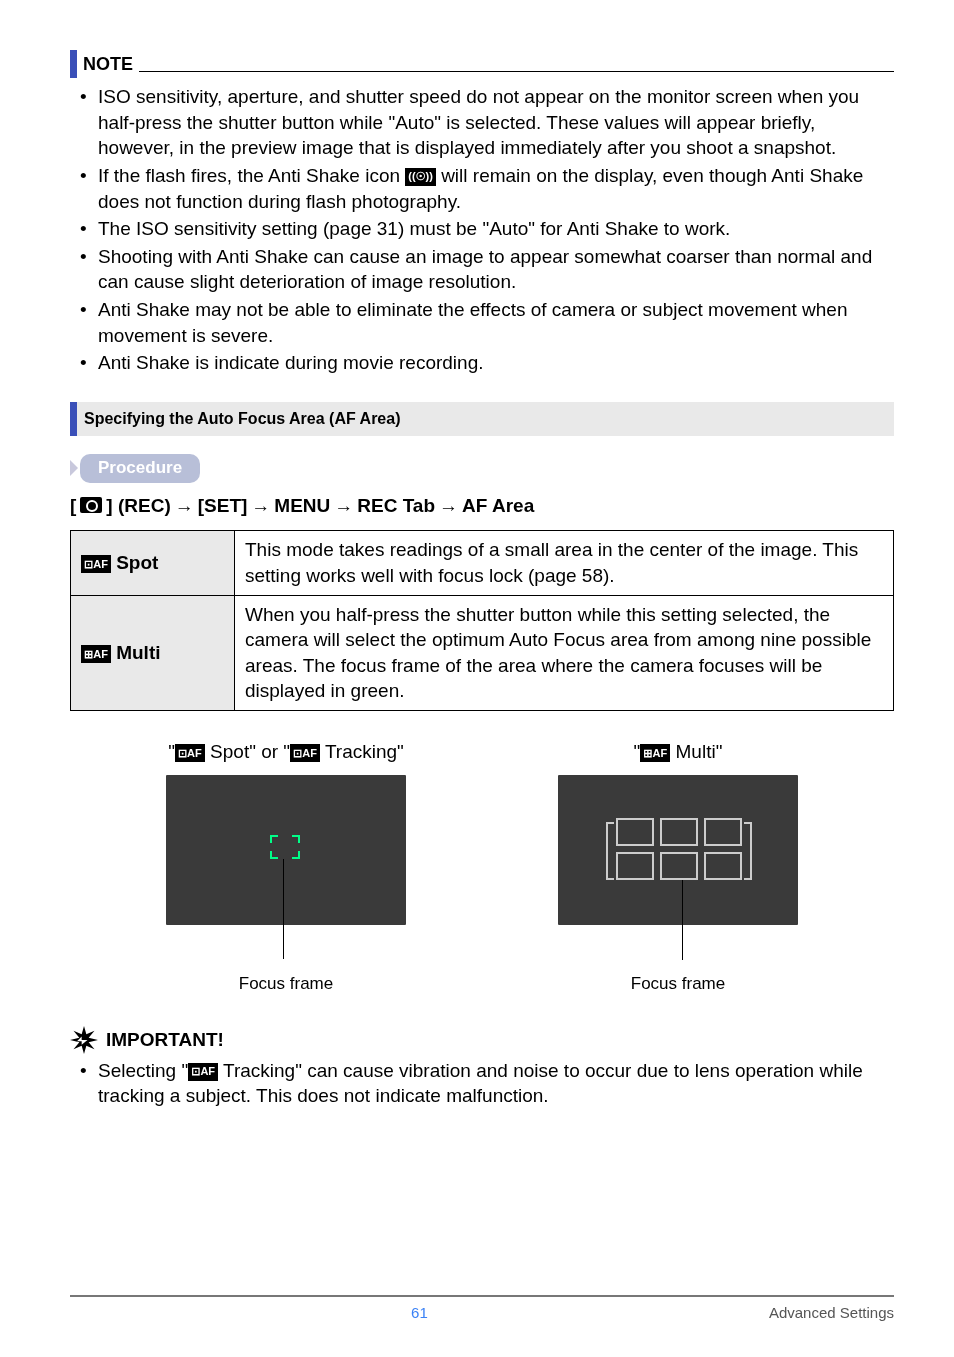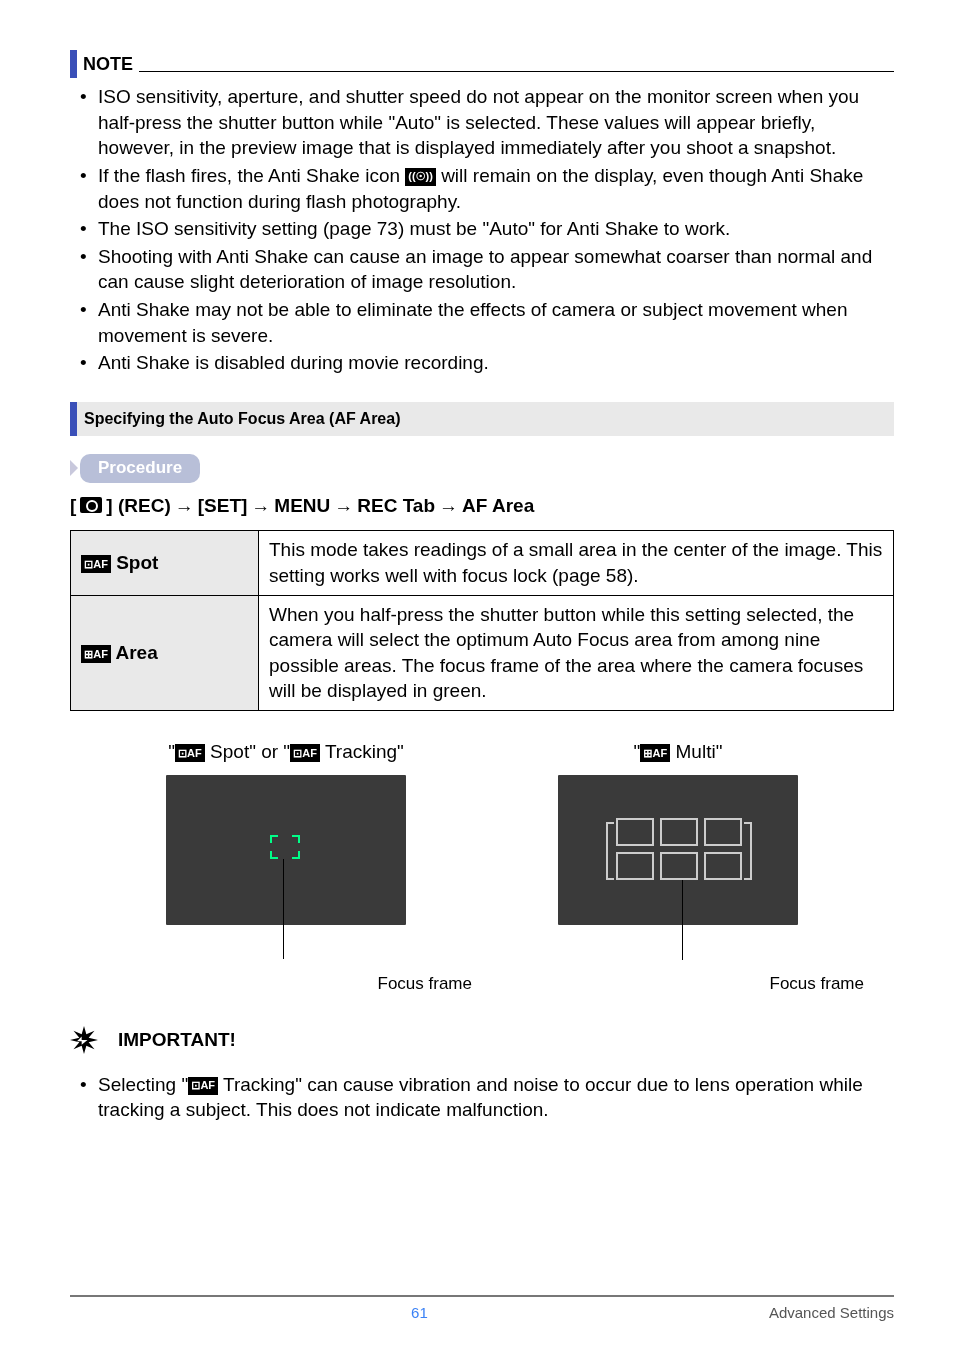--- a/index.html
+++ b/index.html
@@ -91,21 +91,21 @@
       margin-bottom: 28px;
     }
     table.af-table td {
       border: 1px solid #000;
       padding: 6px 10px;
       vertical-align: middle;
     }
     table.af-table td:first-child {
       background: #e9e9e9;
       font-weight: bold;
-      width: 188px;
+      width: 164px;
       white-space: nowrap;
     }
     .icon-box {
       display: inline-flex;
       align-items: center;
       justify-content: center;
       background: #000;
       color: #fff;
       font-size: 11px;
       font-weight: bold;
@@ -160,24 +160,24 @@
       display:grid; grid-template-columns: repeat(3, 38px); grid-template-rows: repeat(2,28px);
       gap:6px;
     }
     .grid-multi div { border:2px solid #ccc; }
     .grid-side { position:absolute; width:8px; height:58px; border-top:2px solid #ccc; border-bottom:2px solid #ccc; top:47px;}
     .pointer-line {
       position: absolute;
       background: #000;
       width: 1px;
     }
-    .caption { margin-top: 48px; font-size: 17px; text-align: right; }
+    .caption { margin-top: 48px; font-size: 17px; }
     .important-row {
-      display: flex; align-items: center; gap: 20px;
-      margin-top: 30px; margin-bottom: 18px;
+      display: flex; align-items: center; gap: 8px;
+      margin-top: 30px; margin-bottom: 4px;
     }
     .burst-icon {
       width: 28px; height: 28px; position: relative;
     }
     .burst-icon svg { width:28px; height:28px; }
     .footer {
       position: absolute;
       bottom: 34px;
       left: 0; right: 0;
       padding: 0 60px 0 70px;
@@ -199,33 +199,33 @@
     <li>
         <span class="dot">•</span>
         <span>ISO sensitivity, aperture, and shutter speed do not appear on the monitor screen when you half-press the shutter button while "Auto" is selected. These values will appear briefly, however, in the preview image that is displayed immediately after you shoot a snapshot.</span>
       </li>
     <li>
         <span class="dot">•</span>
       <span>If the flash fires, the Anti Shake icon <span class="icon-box">((☉))</span> will remain on the display, even though Anti Shake does not function during flash photography.</span>
     </li>
     <li>
         <span class="dot">•</span>
-        <span>The ISO sensitivity setting (page 73) must be "Auto" for Anti Shake to work.</span>
+        <span>The ISO sensitivity setting (page 31) must be "Auto" for Anti Shake to work.</span>
       </li>
     <li>
         <span class="dot">•</span>
         <span>Shooting with Anti Shake can cause an image to appear somewhat coarser than normal and can cause slight deterioration of image resolution.</span>
       </li>
     <li>
         <span class="dot">•</span>
         <span>Anti Shake may not be able to eliminate the effects of camera or subject movement when movement is severe.</span>
       </li>
     <li>
         <span class="dot">•</span>
-        <span>Anti Shake is disabled during movie recording.</span>
+        <span>Anti Shake is indicate during movie recording.</span>
       </li>
   </ul>
 </div>
 
 <div class="section-heading">
   <span>Specifying the Auto Focus Area (AF Area)</span>
 </div>
 
 <div class="procedure-row">
   <div class="proc-bar"></div>
@@ -248,21 +248,21 @@
   <span>AF Area</span>
 </div>
 
 <table class="af-table">
   <tbody>
       <tr>
     <td><span class="icon-box">⊡AF</span> <span>Spot</span></td>
     <td>This mode takes readings of a small area in the center of the image. This setting works well with focus lock (page 58).</td>
   </tr>
   <tr>
-    <td><span class="icon-box">⊞AF</span> <span>Area</span></td>
+    <td><span class="icon-box">⊞AF</span> <span>Multi</span></td>
     <td>When you half-press the shutter button while this setting selected, the camera will select the optimum Auto Focus area from among nine possible areas. The focus frame of the area where the camera focuses will be displayed in green.</td>
   </tr>
 </tbody>
   </table>
 
 <div class="preview-row">
   <div class="preview-col">
     <div class="preview-label">
       <span>"</span><span class="icon-box">⊡AF</span><span> Spot" or "</span><span class="icon-box">⊡AF</span><span> Tracking"</span>
     </div>

